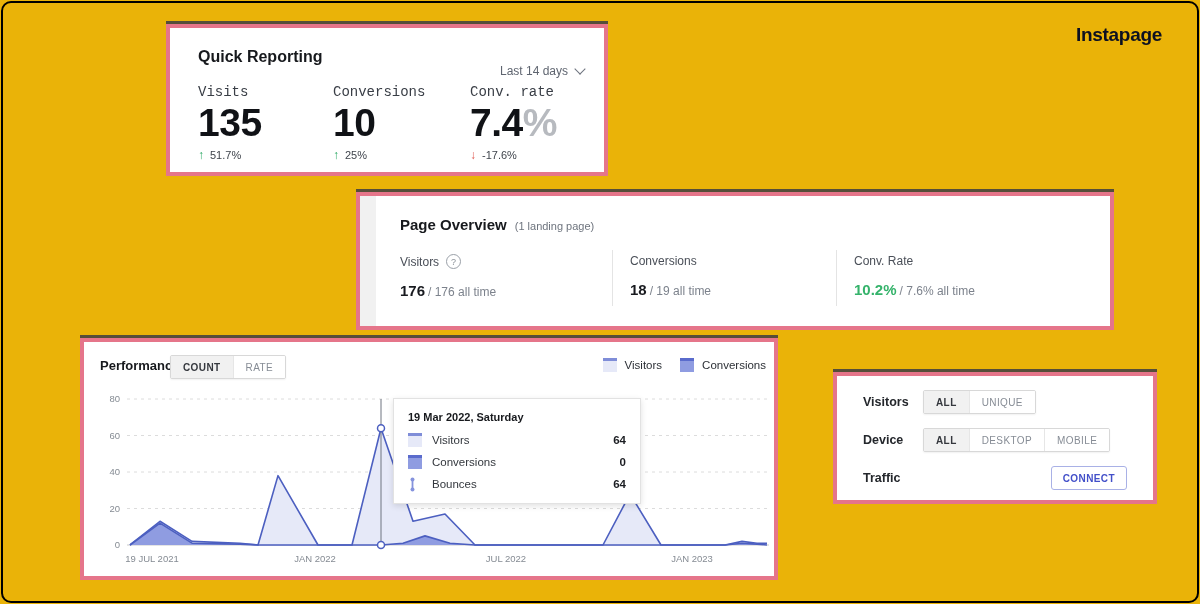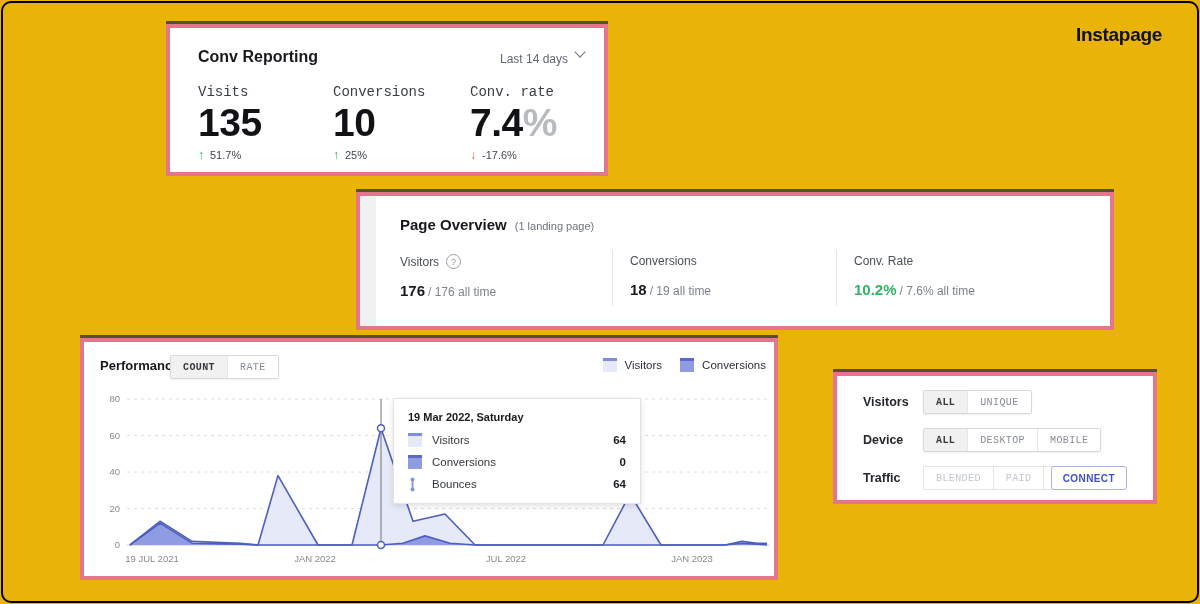--- a/index.html
+++ b/index.html
@@ -7,21 +7,21 @@
          font-family:"Liberation Sans", sans-serif;color:#17191d;}
   .outer-frame{position:absolute;inset:1px;border:2px solid #000;border-radius:10px;pointer-events:none;z-index:50;}
   .logo{position:absolute;top:24px;right:38px;font-size:19px;font-weight:800;color:#0c1022;letter-spacing:-0.3px;}
 
   
   .pframe{position:absolute;background:#fff;border:4px solid #e5758a;box-shadow:0 -3px 0 rgba(60,60,66,.85);}
 
   
   .qr{left:166px;top:24px;width:434px;height:144px;}
   .qr-title{position:absolute;left:28px;top:20px;font-size:16px;font-weight:700;}
-  .qr-period{position:absolute;right:20px;top:24px;font-size:12px;color:#5f6570;display:flex;align-items:flex-start;cursor:pointer;}
+  .qr-period{position:absolute;right:20px;top:36px;font-size:12px;color:#5f6570;display:flex;align-items:center;cursor:pointer;}
   .chev{width:7px;height:7px;border-right:1.6px solid #6d737e;border-bottom:1.6px solid #6d737e;
         transform:rotate(45deg);margin-left:8px;margin-top:-4px;}
   .qr-metric{position:absolute;top:56px;}
   .qr-metric .mlabel{font-size:14px;color:#383d45;font-family:Liberation Mono, monospace;}
   .qr-metric .mvalue{font-size:39px;font-weight:700;color:#101216;letter-spacing:-0.5px;margin-top:3px;line-height:1.05;}
   .qr-metric .msuffix{color:#b7babf;}
   .qr-metric .mdelta{margin-top:4px;font-size:11px;color:#3f444c;display:flex;align-items:center;}
   .arrow{font-size:12px;margin-right:6px;}
   .arrow.up{color:#2aa863;}
   .arrow.down{color:#df5a52;}
@@ -44,21 +44,21 @@
   .pd1{left:252px;} .pd2{left:476px;}
   .help{width:13px;height:13px;border:1px solid #9aa0a8;border-radius:50%;font-size:9px;color:#8a9097;
         display:inline-flex;align-items:center;justify-content:center;margin-left:7px;cursor:pointer;}
 
   
   .perf{left:80px;top:338px;width:690px;height:234px;}
   .perf-title{position:absolute;left:16px;top:16px;font-size:13px;font-weight:700;}
   .seg{display:inline-flex;border:1px solid #d8d8d8;border-radius:2px;background:#fff;overflow:hidden;
        box-shadow:0 1px 2px rgba(0,0,0,.06);}
   .seg button{appearance:none;border:none;background:#fff;height:22px;padding:0 12px;font-size:10px;
-       letter-spacing:.4px;color:#868c95;font-family:Liberation Mono, monospace;cursor:pointer;border-right:1px solid #e6e6e6;}
+       letter-spacing:.4px;color:#868c95;font-family:Liberation Sans, sans-serif;cursor:pointer;border-right:1px solid #e6e6e6;}
   .seg button:last-child{border-right:none;text-align:center;}
   .seg button.active{background:#f1f1f1;color:#35383e;font-weight:700;}
   .perf-seg{position:absolute;left:86px;top:13px;}
   .perf-legend{position:absolute;right:8px;top:16px;display:flex;align-items:center;}
   .legend-item{display:flex;align-items:center;margin-left:18px;cursor:pointer;}
   .legend-item span.lbl{font-size:11.5px;color:#2c3036;margin-left:8px;}
   .swatch{width:14px;height:11px;display:inline-block;}
   .swatch.visitors{background:#e6e9f8;border-top:3px solid #7f8dd8;}
   .swatch.conversions{background:#8f9ce1;border-top:3px solid #5a6bcc;}
   .chart-svg{position:absolute;left:1px;top:45px;}
@@ -83,21 +83,21 @@
            letter-spacing:.4px;font-family:inherit;cursor:pointer;}
 </style>
 </head>
 <body>
 
 <div class="stage">
   <div class="outer-frame"></div>
   <div class="logo">Instapage</div>
 
   <div class="pframe qr">
-    <div class="qr-title">Conv Reporting</div>
+    <div class="qr-title">Quick Reporting</div>
     <div class="qr-period">
       <span>Last 14 days</span>
       <span class="chev"></span>
     </div>
     <div class="qr-metric m0">
       <div class="mlabel">Visits</div>
       <div class="mvalue"><span>135</span><span class="msuffix"></span></div>
       <div class="mdelta">
         <span class="arrow up">↑</span>
         <span>51.7%</span>
@@ -226,21 +226,16 @@
     <div class="f-row fr1">
       <span class="flabel">Device</span>
       <div class="seg">
         <button class="active">ALL</button>
         <button>DESKTOP</button>
         <button>MOBILE</button>
       </div>
     </div>
     <div class="f-row fr2">
       <span class="flabel">Traffic</span>
-      <div class="seg disabled">
-        <button>BLENDED</button>
-        <button>PAID</button>
-        <button>ORGANIC</button>
-      </div>
     </div>
     <button class="connect">CONNECT</button>
   </div>
 </div>
 
 </body></html>

